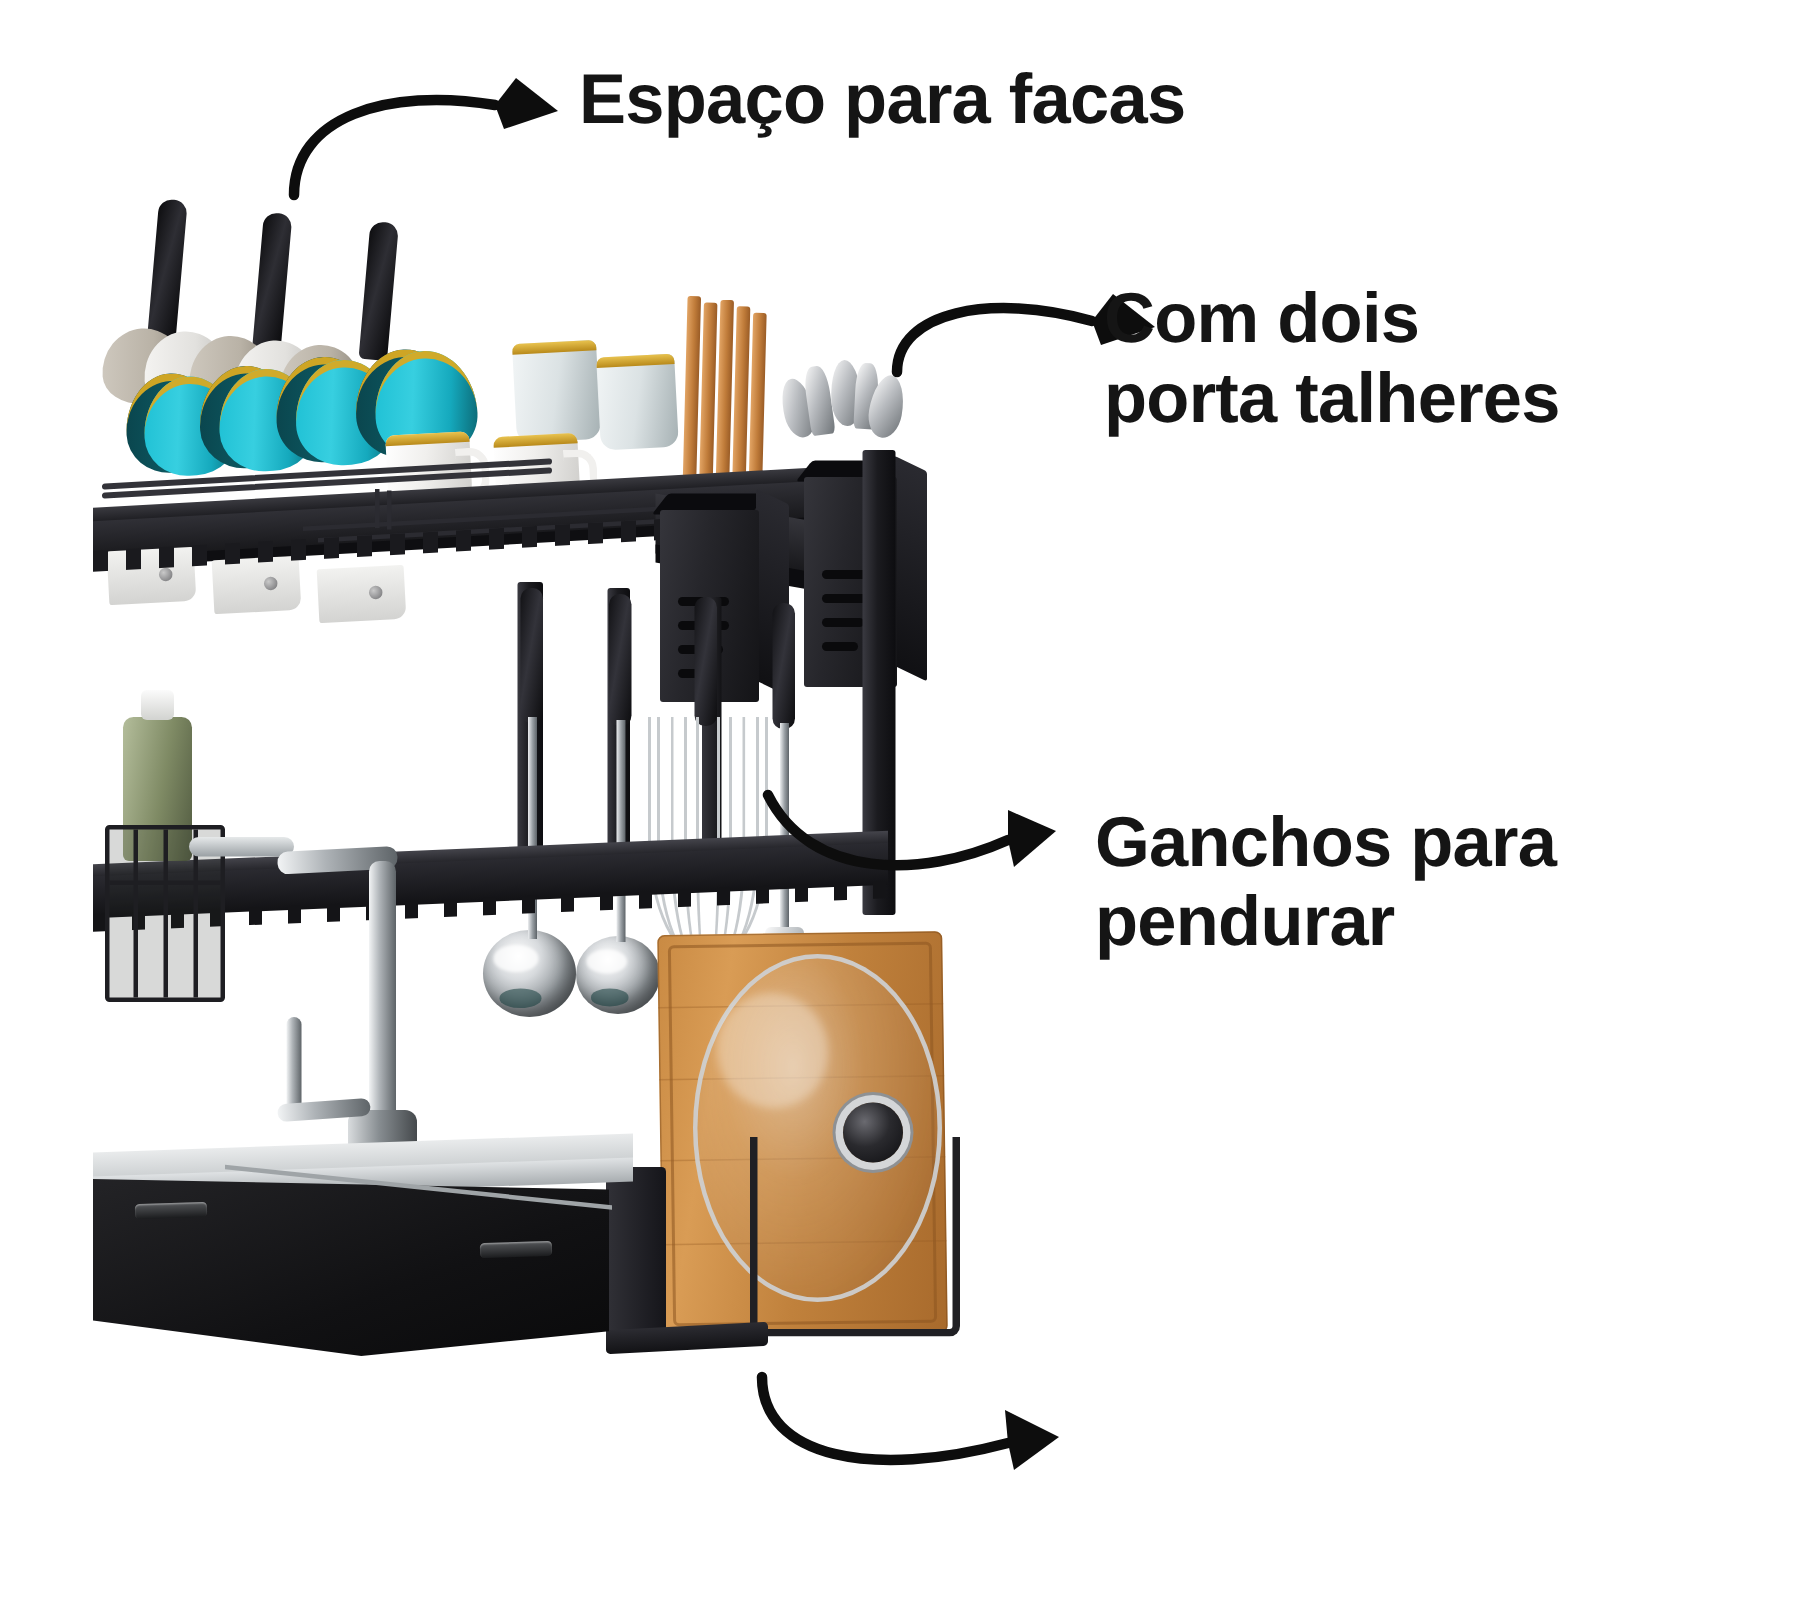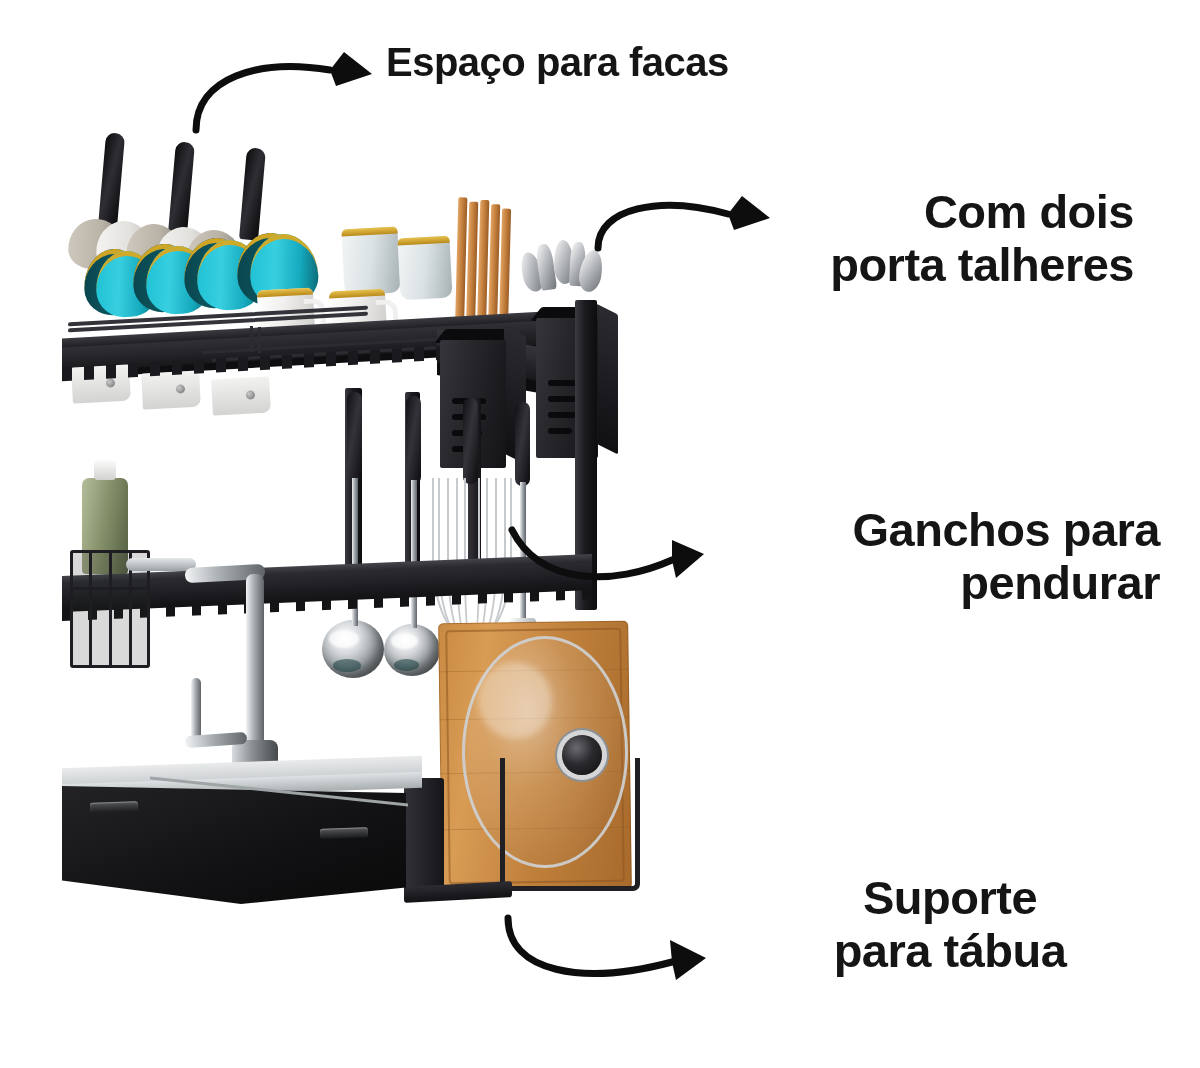--- a/index.html
+++ b/index.html
@@ -13,25 +13,25 @@
   
   .anno{position:absolute;}
   .anno .head{
     font-weight:bold;color:#151515;line-height:1.12;
     letter-spacing:-0.5px;white-space:pre-line;
   }
   .anno .sub{
     font-weight:400;color:#2a2a2a;line-height:1.3;margin-top:4px;
   }
   .a1{left:386px;top:40px;}
-  .a1 .head{font-size:40px;}
-  .a2{left:714px;top:186px;width:420px;text-align:right;}
+  .a1 .head{font-size:47px;}
+  .a2{left:736px;top:186px;width:420px;text-align:left;}
   .a2 .head{font-size:47px;}
   .a2 .sub{font-size:26px;}
-  .a3{left:730px;top:504px;width:430px;text-align:right;}
+  .a3{left:730px;top:535px;width:430px;text-align:left;}
   .a3 .head{font-size:47px;}
   .a4{left:800px;top:872px;width:300px;text-align:center;}
   .a4 .head{font-size:47px;}
 
   svg.arrows{position:absolute;left:0;top:0;width:1200px;height:1068px;pointer-events:none;}
 
   
   #photo{position:absolute;left:0px;top:0px;width:680px;height:1068px;}
 
   
@@ -422,18 +422,14 @@
   <div class="anno a2">
     <div class="head">Com dois
 porta talheres</div>
   </div>
 
   <div class="anno a3">
     <div class="head">Ganchos para
 pendurar</div>
   </div>
 
-  <div class="anno a4">
-    <div class="head">Suporte
-para tábua</div>
-  </div>
 
 </div>
 
 </body></html>

